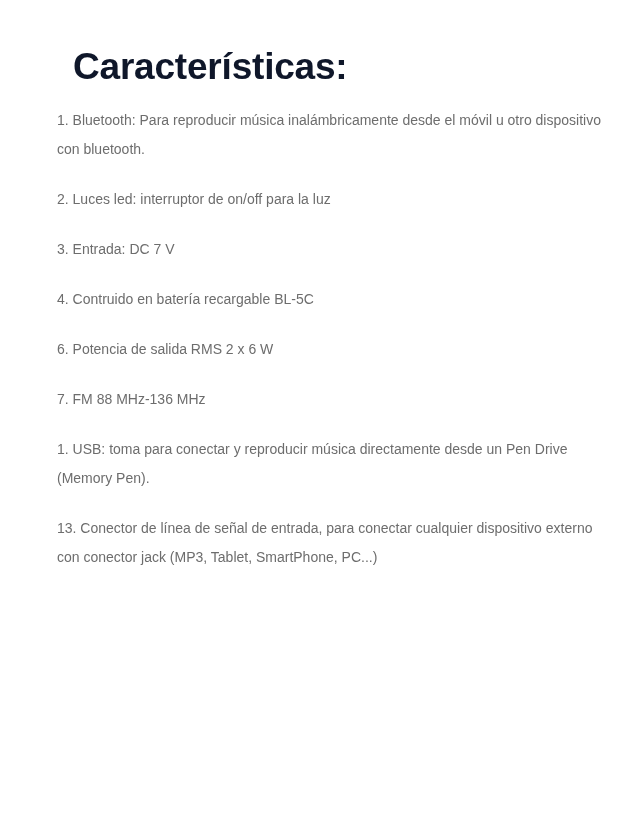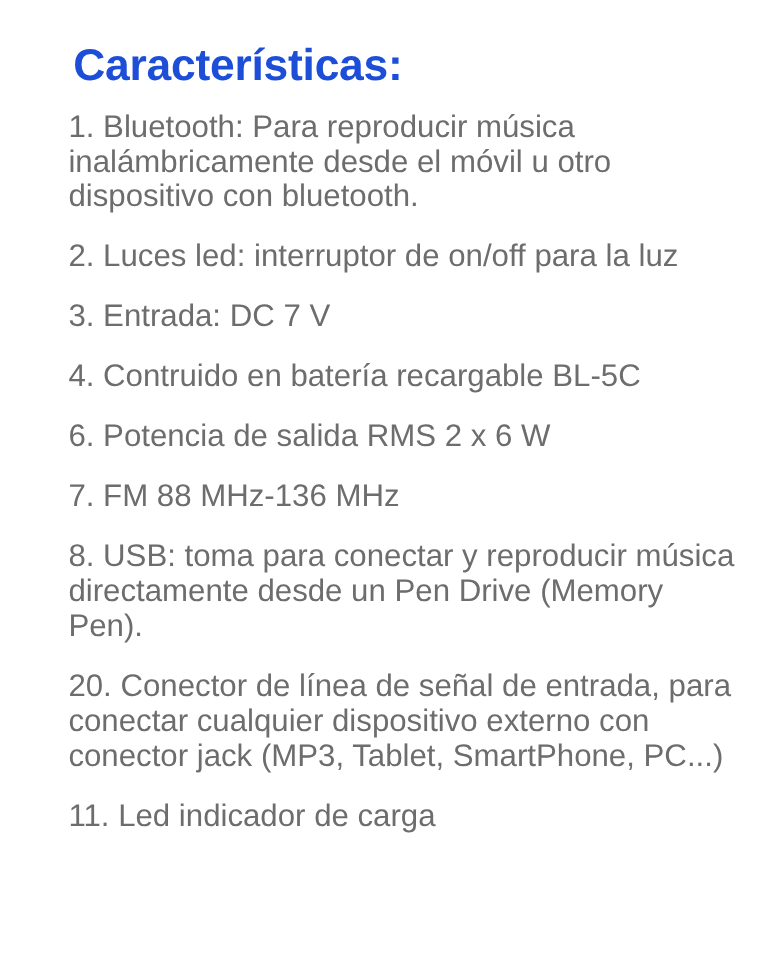--- a/index.html
+++ b/index.html
@@ -15,49 +15,48 @@
       font-family: "Liberation Sans", "DejaVu Sans", sans-serif;
       color: #6b6b6b;
     }
     .content {
       position: absolute;
       left: 57px;
       top: 28px;
       width: 560px;
     }
     .title {
-      margin: 4px;
+      margin: 16px;
       font-size: 37px;
       font-weight: bold;
       line-height: 46px;
-      color: #1d4ed8;
+      color: #0f172a;
       letter-spacing: -0.2px;
     }
     .features {
       list-style: none;
       margin: 13px 0 0 0;
       padding: 0;
     }
     .feature {
-      font-size: 26px;
+      font-size: 14px;
       line-height: 29px;
       margin: 0 0 21px 0;
       color: #6d6d6d;
       letter-spacing: 0px;
     }
   </style>
 </head>
 <body>
 
 <div class="content">
   <h1 class="title">Características:</h1>
   <ul class="features">
     <li class="feature">1. Bluetooth: Para reproducir música inalámbricamente desde el móvil u otro dispositivo con bluetooth.</li>
     <li class="feature">2. Luces led: interruptor de on/off para la luz</li>
     <li class="feature">3. Entrada: DC 7 V</li>
     <li class="feature">4. Contruido en batería recargable BL-5C</li>
     <li class="feature">6. Potencia de salida RMS 2 x 6 W</li>
     <li class="feature">7. FM 88 MHz-136 MHz</li>
-    <li class="feature">8. USB: toma para conectar y reproducir música directamente desde un Pen Drive (Memory Pen).</li>
-    <li class="feature">20. Conector de línea de señal de entrada, para conectar cualquier dispositivo externo con conector jack (MP3, Tablet, SmartPhone, PC...)</li>
-    <li class="feature">11. Led indicador de carga</li>
+    <li class="feature">1. USB: toma para conectar y reproducir música directamente desde un Pen Drive (Memory Pen).</li>
+    <li class="feature">13. Conector de línea de señal de entrada, para conectar cualquier dispositivo externo con conector jack (MP3, Tablet, SmartPhone, PC...)</li>
   </ul>
 </div>
 
 </body></html>

